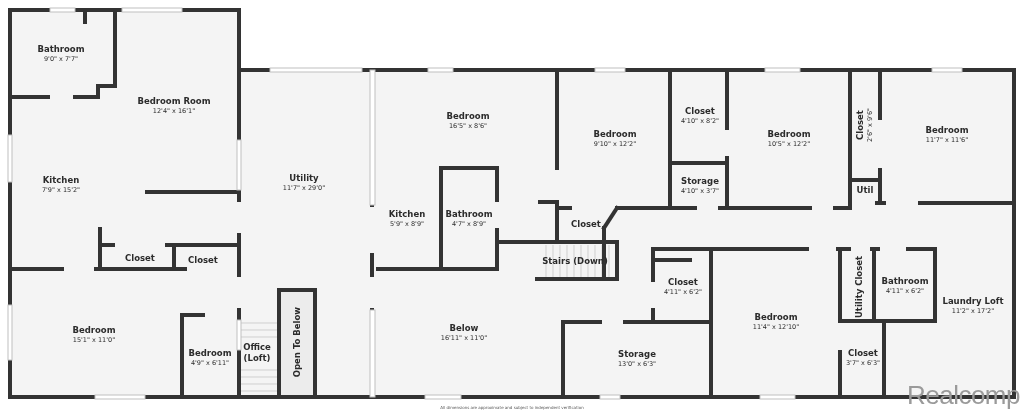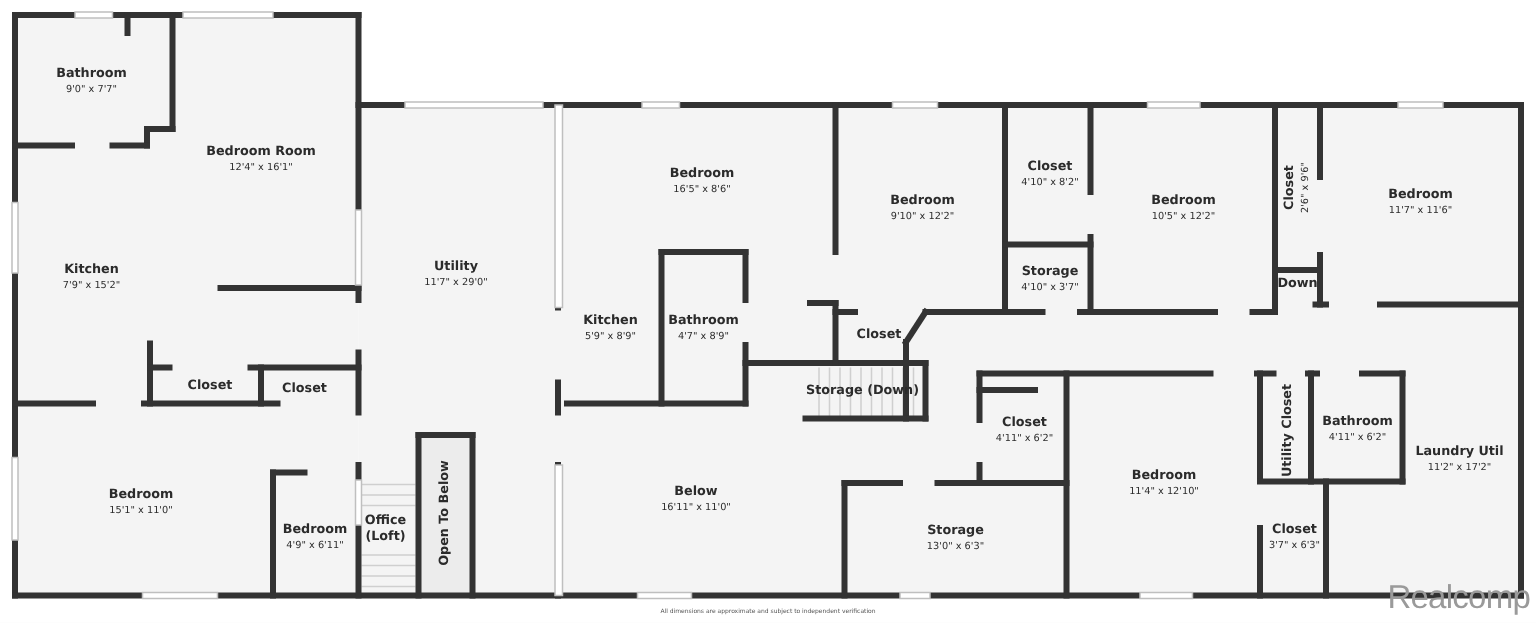--- a/index.html
+++ b/index.html
@@ -3,21 +3,21 @@
 <meta charset="utf-8">
 <style>
   html, body { margin: 0; padding: 0; background: #ffffff; }
   body { width: 1024px; height: 415px; position: relative; overflow: hidden; font-family: "DejaVu Sans", sans-serif; }
   #plan { position: absolute; left: 0; top: 0; width: 1024px; height: 415px; }
   .label { position: absolute; text-align: center; color: #2b2b2b; transform: translate(-50%, -50%); white-space: nowrap; }
   .label .name { font-size: 8.5px; font-weight: bold; display: block; line-height: 11px; }
   .label .dim { font-size: 6.5px; display: block; line-height: 9px; }
   .vert { transform: translate(-50%, -50%) rotate(-90deg); }
   .footer { position: absolute; left: 50%; top: 407px; transform: translate(-50%, -50%); font-size: 4px; color: #555; white-space: nowrap; }
-  .watermark { position: absolute; right: 4px; bottom: 4px; font-family: "Liberation Sans", sans-serif; font-size: 22px; color: #9a9a9a; letter-spacing: -0.5px; }
+  .watermark { position: absolute; right: 4px; bottom: 4px; font-family: "Liberation Sans", sans-serif; font-size: 26px; color: #9a9a9a; letter-spacing: -0.5px; }
 </style>
 </head>
 <body>
 
 <svg id="plan" viewBox="0 0 1024 415" xmlns="http://www.w3.org/2000/svg">
 
   <g fill="#f4f4f4">
     <rect x="10" y="10" width="229" height="387"></rect>
     <rect x="239" y="70" width="775" height="327"></rect>
   </g>
@@ -224,40 +224,40 @@
   <span class="dim">16'11" x 11'0"</span>
 </div>
 <div class="label" style="left:615px;top:139px">
   <span class="name">Bedroom</span>
   <span class="dim">9'10" x 12'2"</span>
 </div>
 <div class="label" style="left:586px;top:224px">
   <span class="name">Closet</span>
 </div>
 <div class="label" style="left:575px;top:261px">
-  <span class="name">Storage (Down)</span>
+  <span class="name">Stairs (Down)</span>
 </div>
 <div class="label" style="left:700px;top:116px">
   <span class="name">Closet</span>
   <span class="dim">4'10" x 8'2"</span>
 </div>
 <div class="label" style="left:700px;top:186px">
   <span class="name">Storage</span>
   <span class="dim">4'10" x 3'7"</span>
 </div>
 <div class="label" style="left:789px;top:139px">
   <span class="name">Bedroom</span>
   <span class="dim">10'5" x 12'2"</span>
 </div>
 <div class="label vert" style="left:865px;top:125px">
   <span class="name">Closet</span>
   <span class="dim">2'6" x 9'6"</span>
 </div>
 <div class="label" style="left:865px;top:190px">
-  <span class="name">Down</span>
+  <span class="name">Util</span>
 </div>
 <div class="label" style="left:947px;top:135px">
   <span class="name">Bedroom</span>
   <span class="dim">11'7" x 11'6"</span>
 </div>
 <div class="label" style="left:683px;top:287px">
   <span class="name">Closet</span>
   <span class="dim">4'11" x 6'2"</span>
 </div>
 <div class="label" style="left:637px;top:359px">
@@ -273,18 +273,18 @@
 </div>
 <div class="label" style="left:905px;top:286px">
   <span class="name">Bathroom</span>
   <span class="dim">4'11" x 6'2"</span>
 </div>
 <div class="label" style="left:863px;top:358px">
   <span class="name">Closet</span>
   <span class="dim">3'7" x 6'3"</span>
 </div>
 <div class="label" style="left:973px;top:306px">
-  <span class="name">Laundry Util</span>
+  <span class="name">Laundry Loft</span>
   <span class="dim">11'2" x 17'2"</span>
 </div>
 
 <div class="footer">All dimensions are approximate and subject to independent verification</div>
 <div class="watermark">Realcomp</div>
 
 </body></html>

